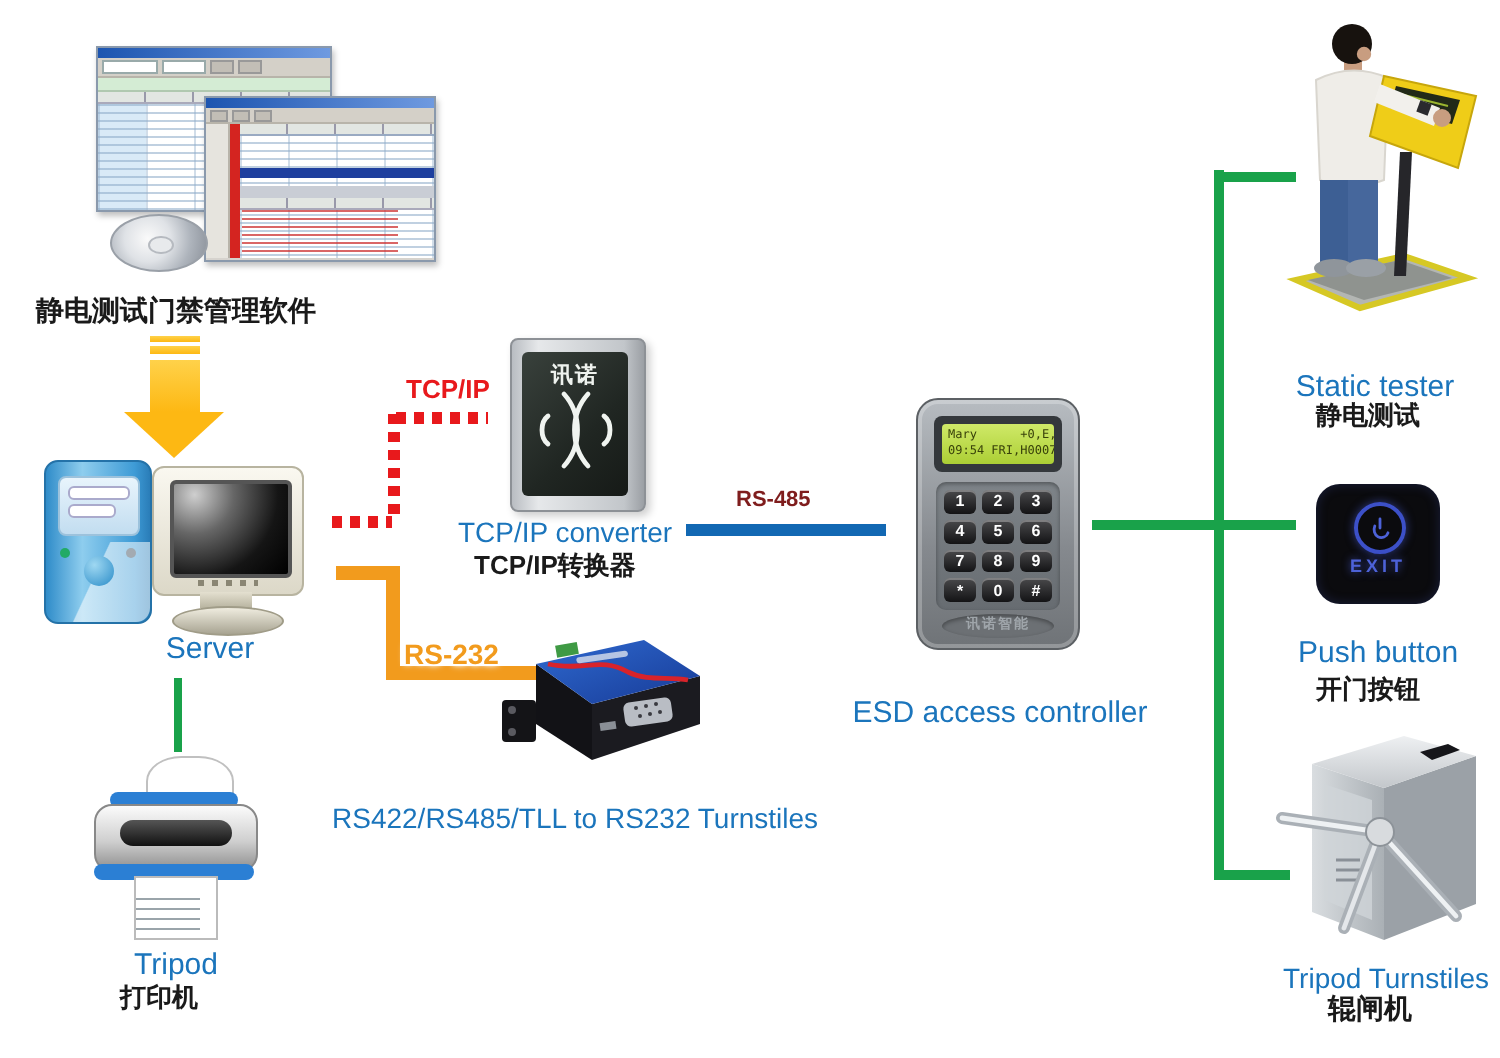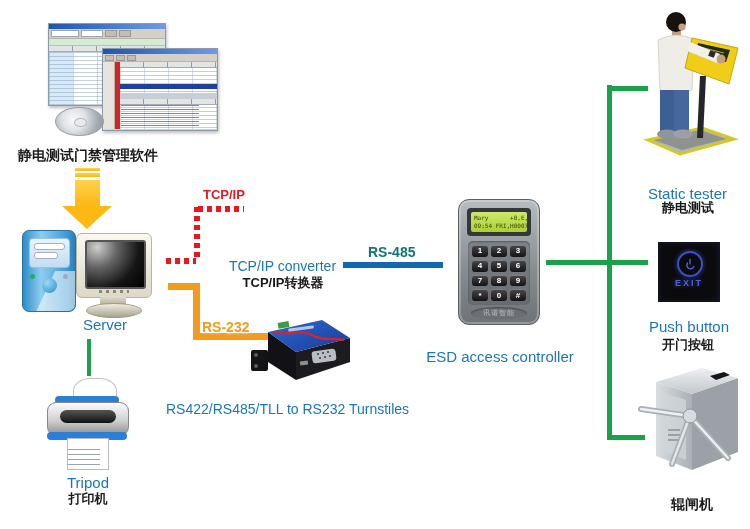--- a/index.html
+++ b/index.html
@@ -1,21 +1,21 @@
 <!DOCTYPE html>
 <html style="--label-blue: #1b75bc; --text-black: #1a1a1a; --line-green: #19a24a; --line-blue: #1268b3; --line-orange: #f29b1d; --line-red: #e8191c; --arrow-yellow: #fdb813;"><head>
 <meta charset="utf-8">
 <style>
   html,body{margin:0;padding:0;background:#fff;}
   #canvas{position:relative;width:750px;height:529px;background:#fff;overflow:hidden;
           font-family:"Liberation Sans", sans-serif;}
   .abs{position:absolute;}
   
   .lbl-en{color:var(--label-blue,#1b75bc);font-size:15px;white-space:nowrap;text-align:center;}
-  .lbl-zh{color:var(--text-black,#1a1a1a);font-size:13px;font-weight:bold;white-space:nowrap;text-align:center;}
+  .lbl-zh{color:var(--text-black,#1a1a1a);font-size:13px;font-weight:bold;white-space:nowrap;text-align:left;}
   
   .miniwin{border:1px solid #8a99ac;background:#d6d3ce;box-shadow:1px 2px 3px rgba(0,0,0,.25);}
   .mw-title{height:5px;background:linear-gradient(90deg,#1d55b0,#6f9ae0);}
   .mw-toolbar{height:9px;background:#d4d0c8;display:flex;align-items:center;gap:2px;padding:0 2px;border-bottom:1px solid #b8b4aa;}
   .mw-box{height:5px;background:#fff;border:1px solid #9aa;}
   .mw-btn{height:5px;width:10px;background:#c2beb6;border:1px solid #999;}
   .mw-filter{height:6px;background:#d4ecd4;border-bottom:1px solid #b0c8b0;}
   .mw-header{height:5px;background:#e2e6e2;border-bottom:1px solid #aab;
      background-image:repeating-linear-gradient(90deg,transparent 0 23px,#99a 23px 24px);}
   .mw-body{position:relative;background:#fff;overflow:hidden;}
@@ -67,21 +67,21 @@
       background-position:0 6px;background-size:80% 100%;background-repeat:no-repeat;}
   
   .ln-green{background:var(--line-green,#19a24a);}
   .ln-blue{background:var(--line-blue,#1268b3);}
   .ln-orange{background:var(--line-orange,#f29b1d);}
   .dash-h{background:repeating-linear-gradient(90deg,var(--line-red,#e8191c) 0 5px,transparent 5px 9px);}
   .dash-v{background:repeating-linear-gradient(180deg,var(--line-red,#e8191c) 0 5px,transparent 5px 9px);}
   .tag-red{color:var(--line-red,#e8191c);font-size:13px;font-weight:bold;}
   .tag-orange{color:var(--line-orange,#f29b1d);font-size:14px;font-weight:bold;
       text-shadow:0 0 2px #fff,0 0 3px #fff,0 0 4px #fff;}
-  .tag-blue{color:#0f766e;font-size:14px;font-weight:bold;}
+  .tag-blue{color:#7f1d1d;font-size:11px;font-weight:bold;}
   
   .rdr{background:linear-gradient(90deg,#b9bdc2,#e6e8ea 20%,#c2c6ca 85%,#9b9fa4);
       border:1px solid #8d9196;border-radius:4px;box-shadow:2px 2px 4px rgba(0,0,0,.2);}
   .rdr-panel{position:absolute;left:5px;top:6px;right:8px;bottom:7px;border-radius:3px;
       background:linear-gradient(135deg,#39413c,#202622 60%,#161a17);}
   .rdr-brand{position:absolute;top:4px;left:0;right:0;text-align:center;color:#eef2ee;
       font-size:11px;font-weight:bold;letter-spacing:1px;}
   
   .ctrl{background:linear-gradient(180deg,#b7bcc1,#85898e 60%,#6f7377);border:1px solid #5c6064;border-radius:11px;
       box-shadow:inset 0 0 0 2px rgba(255,255,255,.25);}
@@ -92,21 +92,21 @@
   .keypad{position:absolute;left:9px;top:41px;width:62px;height:64px;border-radius:5px;
       background:linear-gradient(180deg,#7e8489,#676c71);box-shadow:inset 0 1px 2px rgba(0,0,0,.35);
       display:grid;grid-template-columns:repeat(3,1fr);gap:3px;padding:4px;box-sizing:border-box;}
   .key{background:linear-gradient(180deg,#4a4a4c,#131315);border-radius:3px;color:#fff;
       font-size:8px;font-weight:bold;display:flex;align-items:center;justify-content:center;
       box-shadow:inset 0 1px 0 rgba(255,255,255,.3);}
   .ctrl-oval{position:absolute;left:12px;bottom:5px;width:56px;height:12px;border-radius:50%;
       background:#6c7074;box-shadow:inset 0 1px 2px rgba(0,0,0,.35);
       color:#9fa5aa;font-size:7px;font-weight:bold;text-align:center;line-height:12px;letter-spacing:1px;}
   
-  .exit{background:#0b0b0e;border-radius:0;box-shadow:inset 0 0 6px rgba(70,90,200,.25);}
+  .exit{background:#0b0b0e;border-radius:12px;box-shadow:inset 0 0 6px rgba(70,90,200,.25);}
   .exit-ring{position:absolute;left:19px;top:9px;width:22px;height:22px;border:2px solid #3c50c8;border-radius:50%;
       display:flex;align-items:center;justify-content:center;box-shadow:0 0 5px rgba(70,90,210,.6);}
   .exit-txt{position:absolute;left:0;right:0;top:36px;text-align:center;color:#4d62d8;
       font-size:9px;letter-spacing:2px;font-weight:bold;text-shadow:0 0 4px rgba(70,90,210,.8);}
 </style>
 </head>
 <body>
 
 <div id="canvas">
 
@@ -192,20 +192,33 @@
   <div class="abs lbl-en" style="left:58px;top:474px;width:60px;">Tripod</div>
   <div class="abs lbl-zh" style="left:60px;top:490px;width:56px;">打印机</div>
 
   <div>
     <div class="abs dash-h" style="left:166px;top:258px;width:30px;height:6px;"></div>
     <div class="abs dash-v" style="left:194px;top:207px;width:6px;height:53px;"></div>
     <div class="abs dash-h" style="left:198px;top:206px;width:46px;height:6px;"></div>
   </div>
   <div class="abs tag-red" style="left:203px;top:187px;">TCP/IP</div>
 
+  <div class="abs rdr" style="left:255px;top:169px;width:66px;height:85px;">
+    <div class="rdr-panel">
+      <div class="rdr-brand">讯诺</div>
+      <svg width="44" height="46" viewBox="0 0 44 46" style="position:absolute;left:5px;top:16px;">
+        <g fill="none" stroke="#f0f4f0" stroke-width="2.4" stroke-linecap="round">
+          <path d="M16,5 C25,15 25,31 16,41"></path>
+          <path d="M28,5 C19,15 19,31 28,41"></path>
+          <path d="M8,16 C4,19 4,27 8,30"></path>
+          <path d="M36,16 C40,19 40,27 36,30"></path>
+        </g>
+      </svg>
+    </div>
+  </div>
   <div class="abs lbl-en" style="left:225px;top:258px;width:115px;font-size:14px;">TCP/IP converter</div>
   <div class="abs lbl-zh" style="left:237px;top:274px;width:92px;">TCP/IP转换器</div>
 
   <div class="abs ln-blue" style="left:343px;top:262px;width:100px;height:6px;"></div>
   <div class="abs tag-blue" style="left:368px;top:244px;">RS-485</div>
 
   <div>
     <div class="abs ln-orange" style="left:168px;top:283px;width:32px;height:7px;"></div>
     <div class="abs ln-orange" style="left:193px;top:283px;width:7px;height:57px;"></div>
     <div class="abs ln-orange" style="left:193px;top:333px;width:76px;height:7px;"></div>
@@ -329,15 +342,16 @@
     <g stroke-linecap="round">
       <line x1="52" y1="56" x2="3" y2="49" stroke="#aab0b6" stroke-width="6"></line>
       <line x1="52" y1="56" x2="3" y2="49" stroke="#eef1f3" stroke-width="2.4"></line>
       <line x1="52" y1="56" x2="90" y2="98" stroke="#aab0b6" stroke-width="6"></line>
       <line x1="52" y1="56" x2="90" y2="98" stroke="#eef1f3" stroke-width="2.4"></line>
       <line x1="52" y1="56" x2="34" y2="104" stroke="#aab0b6" stroke-width="6"></line>
       <line x1="52" y1="56" x2="34" y2="104" stroke="#e4e7ea" stroke-width="2.4"></line>
     </g>
     <circle cx="52" cy="56" r="7" fill="#d8dbde" stroke="#8d9399"></circle>
   </svg>
+  <div class="abs lbl-en" style="left:636px;top:481px;width:114px;font-size:14px;">Tripod Turnstiles</div>
   <div class="abs lbl-zh" style="left:664px;top:496px;width:56px;font-size:14px;">辊闸机</div>
 
 </div>
 
 </body></html>

